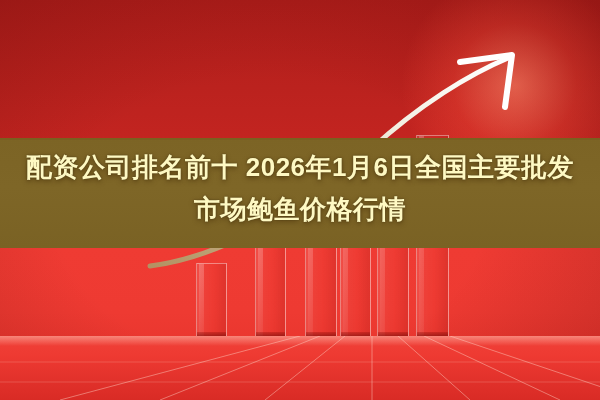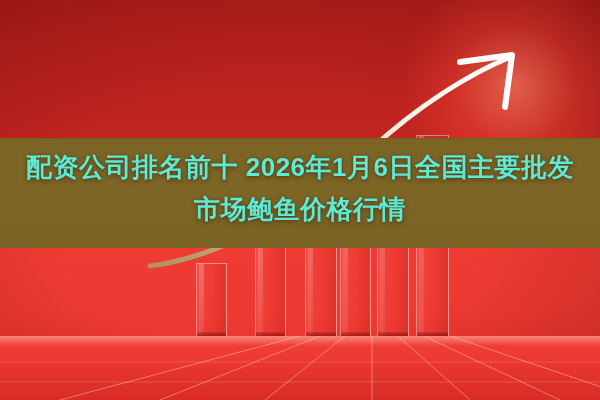--- a/index.html
+++ b/index.html
@@ -40,21 +40,21 @@
   .bar .sheen{position:absolute;left:8%;top:0;width:16%;height:100%;
     background:linear-gradient(180deg,rgba(255,255,255,.22),rgba(255,255,255,.06));}
   .bar .base{position:absolute;left:0;bottom:0;width:100%;height:4px;
     background:linear-gradient(180deg,rgba(160,18,12,.35),rgba(110,8,6,.55));}
 
   
   .arrow{position:absolute;left:0;top:0;width:600px;height:400px;pointer-events:none;}
 
   
   .title{position:absolute;left:0;top:146px;width:600px;
-    text-align:center;color:#5eead4;font-size:26px;font-weight:700;
+    text-align:center;color:#fef9c3;font-size:26px;font-weight:700;
     line-height:42px;letter-spacing:.5px;
     text-shadow:0 2px 5px rgba(60,35,0,.55),0 0 2px rgba(0,0,0,.35);}
   .title .l2{display:block;}
 </style>
 </head>
 <body>
 
 <div id="stage">
 
   <div class="bg-base"></div>

